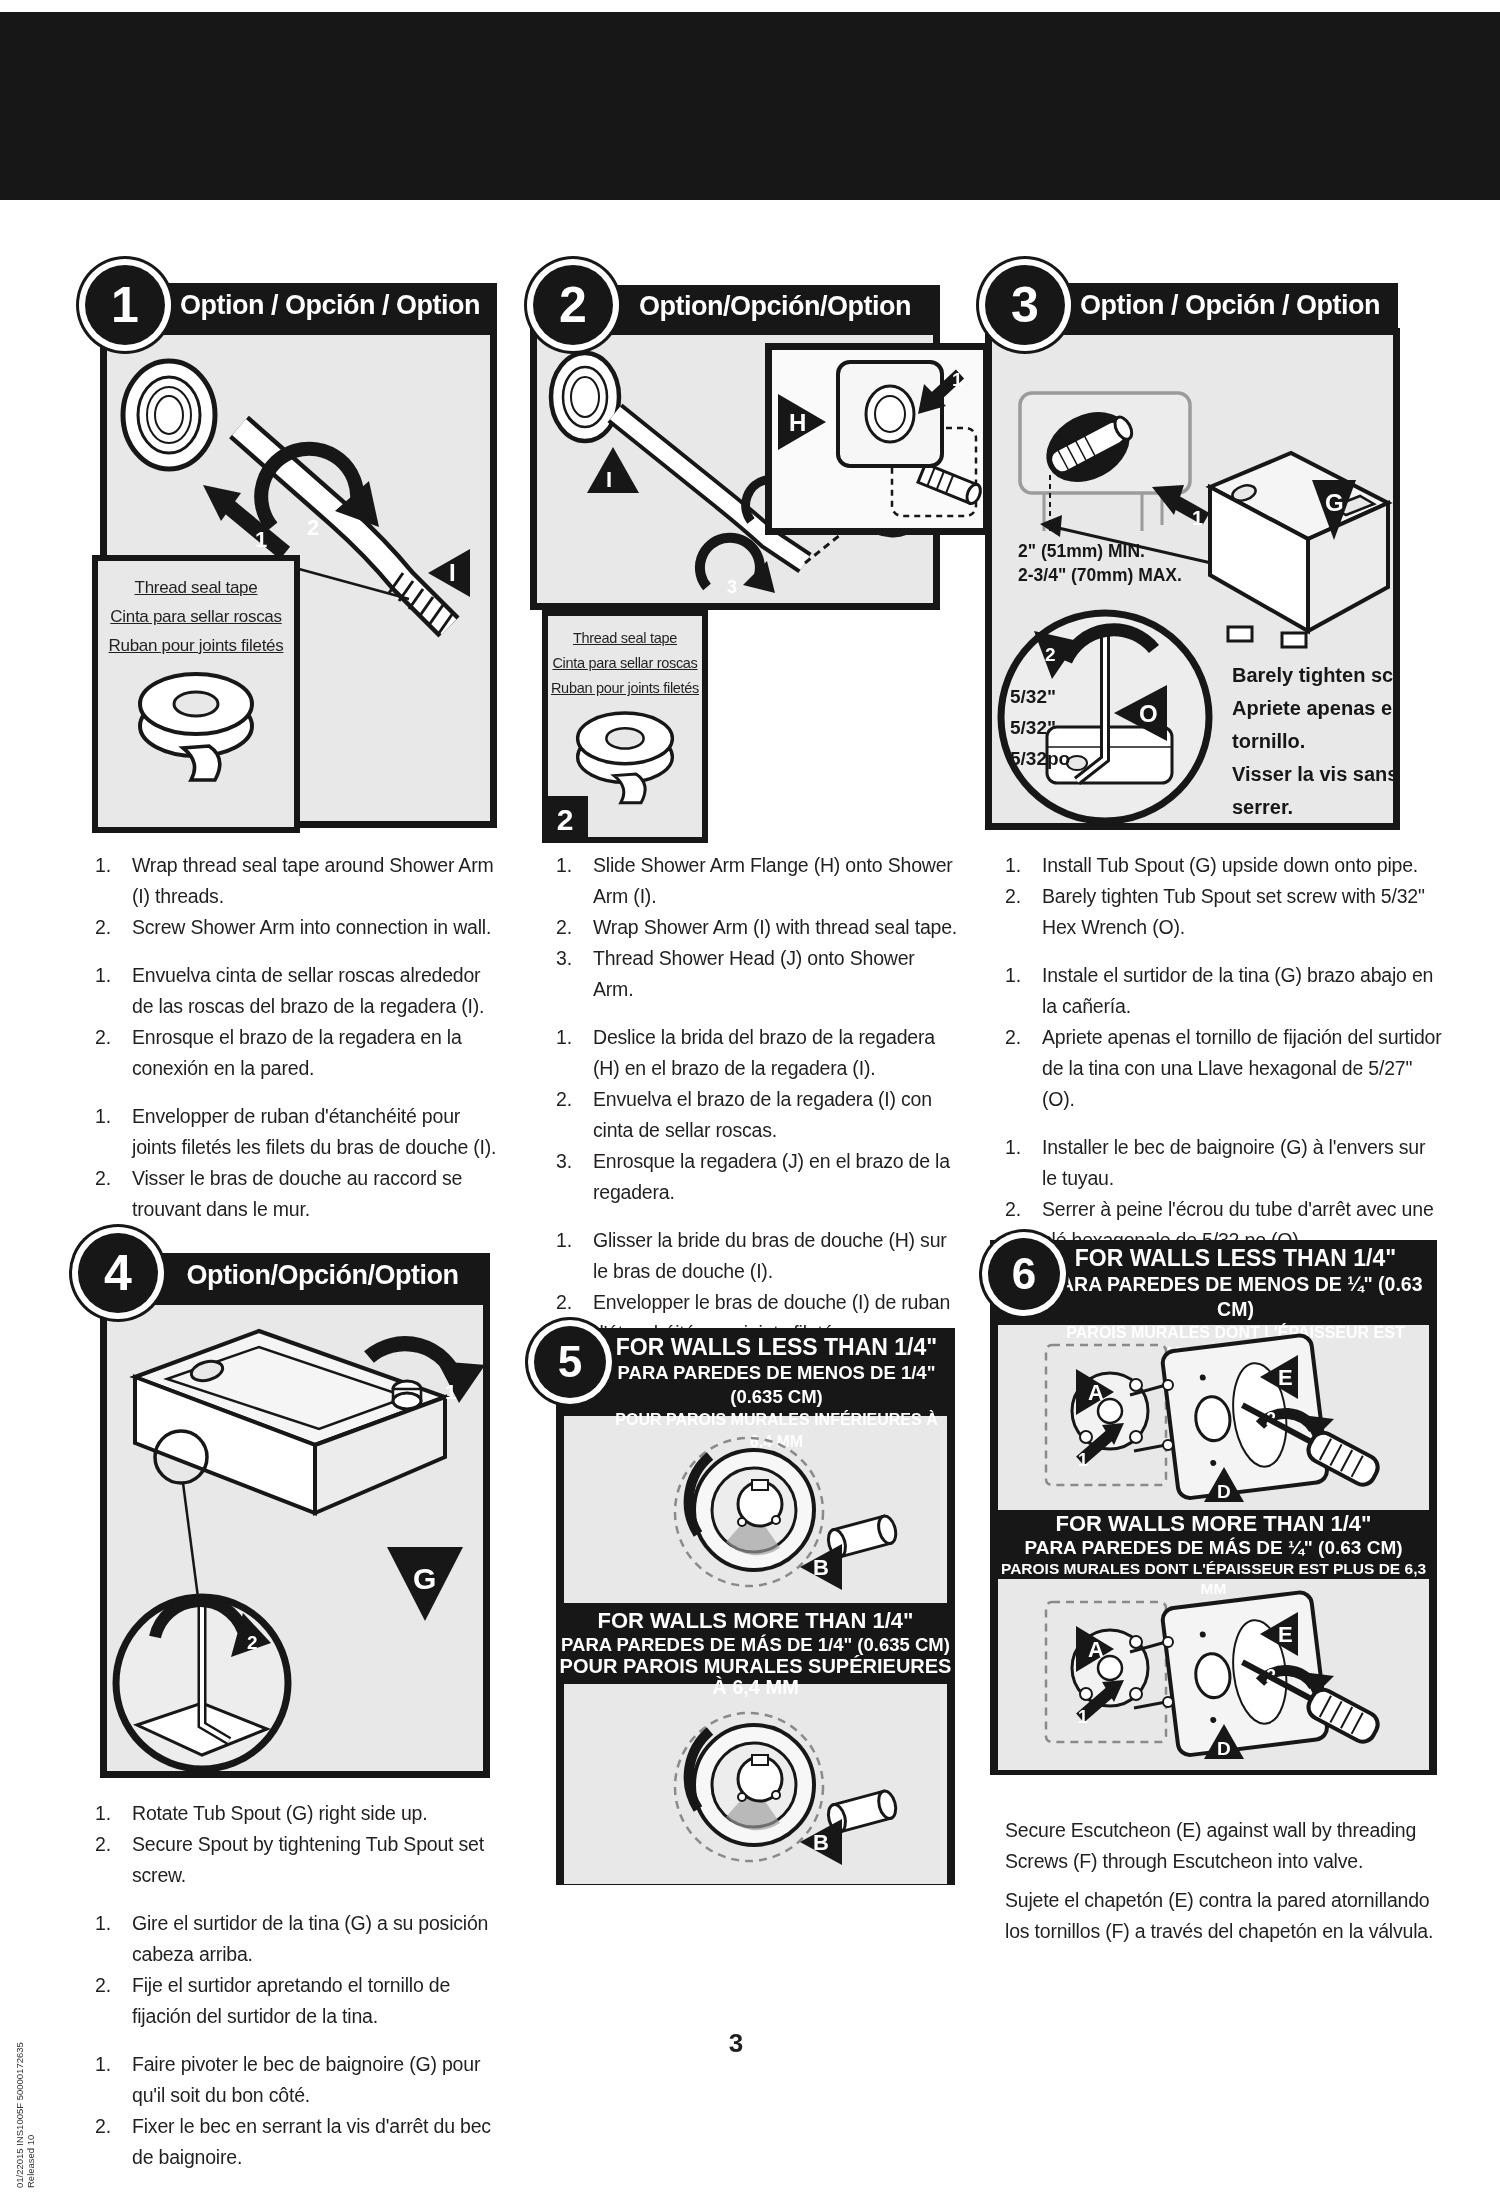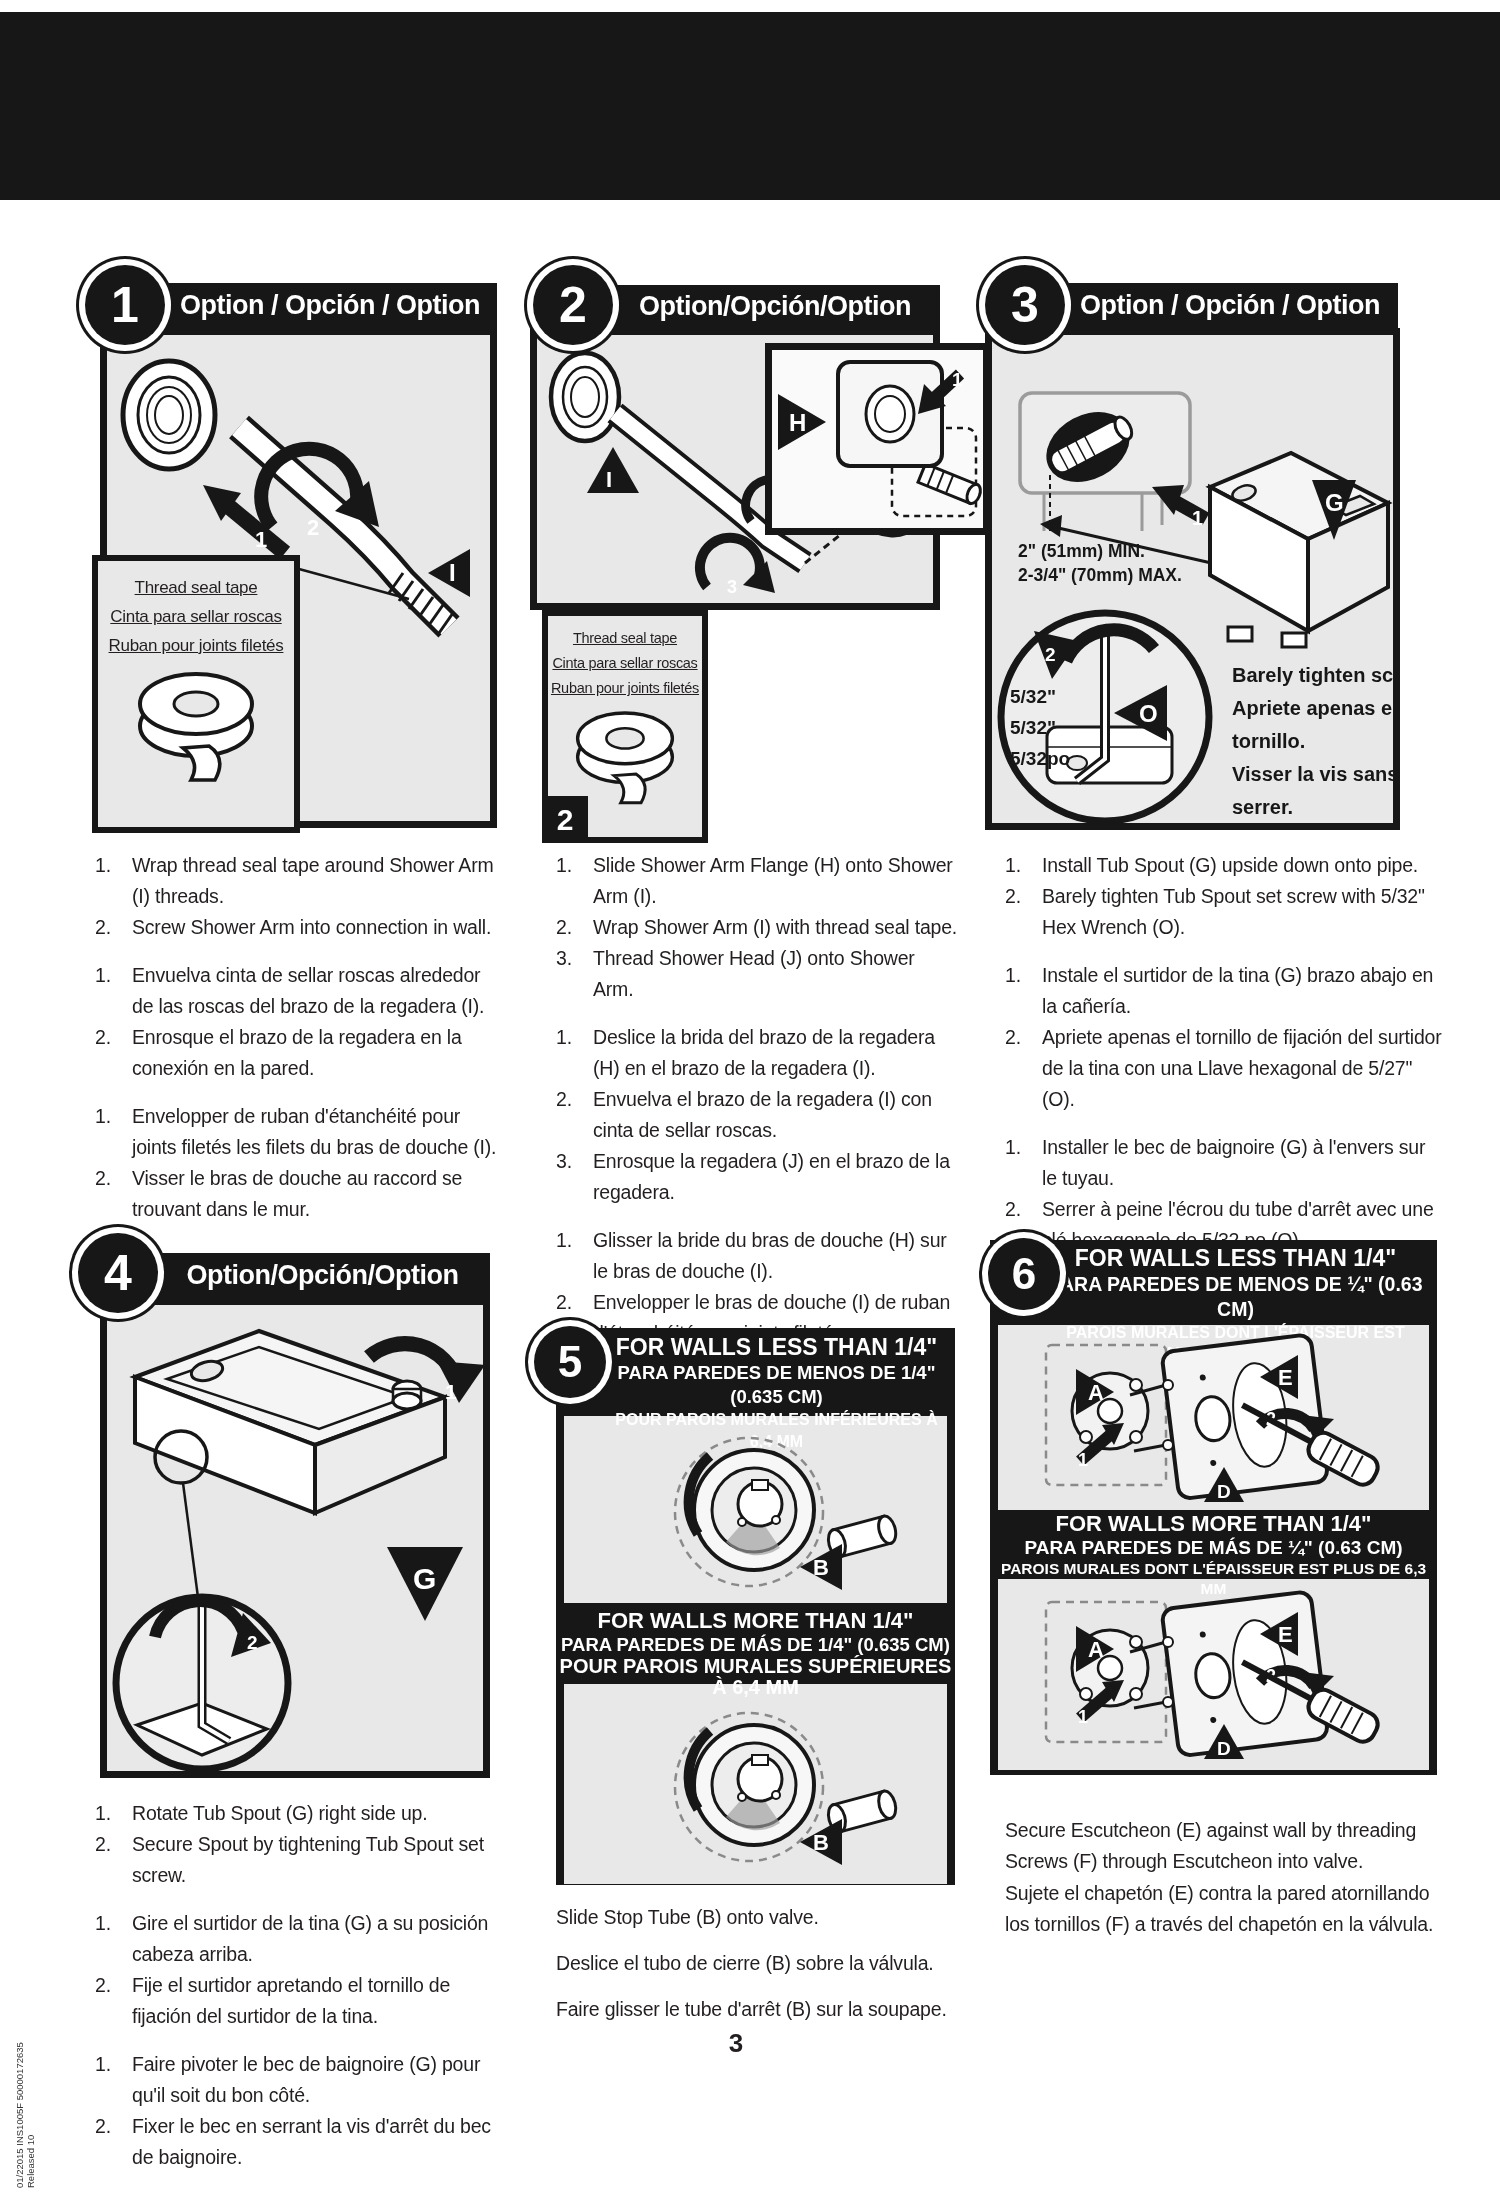--- a/index.html
+++ b/index.html
@@ -474,25 +474,20 @@
       <div style="font-size:22px;line-height:25px">FOR WALLS MORE THAN 1/4"</div>
       <div style="font-size:18.5px;line-height:23px">PARA PAREDES DE MÁS DE 1/4" (0.635 CM)</div>
       <div style="font-size:20px;line-height:21px">POUR PAROIS MURALES SUPÉRIEURES À 6,4 MM</div>
     </div>
     <div class="wb-panel" style="height:200px">
       <svg width="383" height="171" viewBox="0 0 383 171">
           <use href="#sym-valve"></use>
         </svg>
     </div>
   </div>
-  <div class="plain" style="left:556px;top:1902px;width:400px">
-    <p>Slide Stop Tube (B) onto valve.</p>
-    <p>Deslice el tubo de cierre (B) sobre la válvula.</p>
-    <p>Faire glisser le tube d'arrêt (B) sur la soupape.</p>
-  </div>
 
   <div class="badge badge-sm" style="left:988px;top:1238px">6</div>
   <div class="wallblock" style="left:990px;top:1240px;width:447px;height:535px">
     <div class="wb-hdr" style="height:80px;padding:5px 8px 0 52px">
       <div style="font-size:23px;line-height:27px">FOR WALLS LESS THAN 1/4"</div>
       <div style="font-size:19.5px;line-height:25px">PARA PAREDES DE MENOS DE ¼" (0.63 CM)</div>
       <div style="font-size:16px;line-height:21px">PAROIS MURALES DONT L'ÉPAISSEUR EST MOINS DE 6,3 MM</div>
     </div>
     <div class="wb-panel" style="height:185px">
       <svg width="431" height="169" viewBox="0 0 431 169">
@@ -504,21 +499,21 @@
       <div style="font-size:19px;line-height:23px">PARA PAREDES DE MÁS DE ¼" (0.63 CM)</div>
       <div style="font-size:15.5px;line-height:20px">PAROIS MURALES DONT L'ÉPAISSEUR EST PLUS DE 6,3 MM</div>
     </div>
     <div class="wb-panel" style="height:191px">
       <svg width="431" height="169" viewBox="0 0 431 169">
           <use href="#sym-trim"></use>
         </svg>
     </div>
   </div>
   <div class="plain" style="left:1005px;top:1815px;width:437px">
-    <p style="margin-bottom:1px">Secure Escutcheon (E) against wall by threading Screws (F) through Escutcheon into valve.</p>
+    <p style="margin-bottom:8px">Secure Escutcheon (E) against wall by threading Screws (F) through Escutcheon into valve.</p>
     <p style="margin-bottom:13px">Sujete el chapetón (E) contra la pared atornillando los tornillos (F) a través del chapetón en la válvula.</p>
   </div>
 
   <div class="pagenum" style="left:706px;top:2028px;width:60px">3</div>
   <div class="sidefoot" style="left:14px;top:2188px">
     <div>01/22015   INS1005F   50000172635</div>
     <div>Released 10</div>
   </div>
 
 </div>

